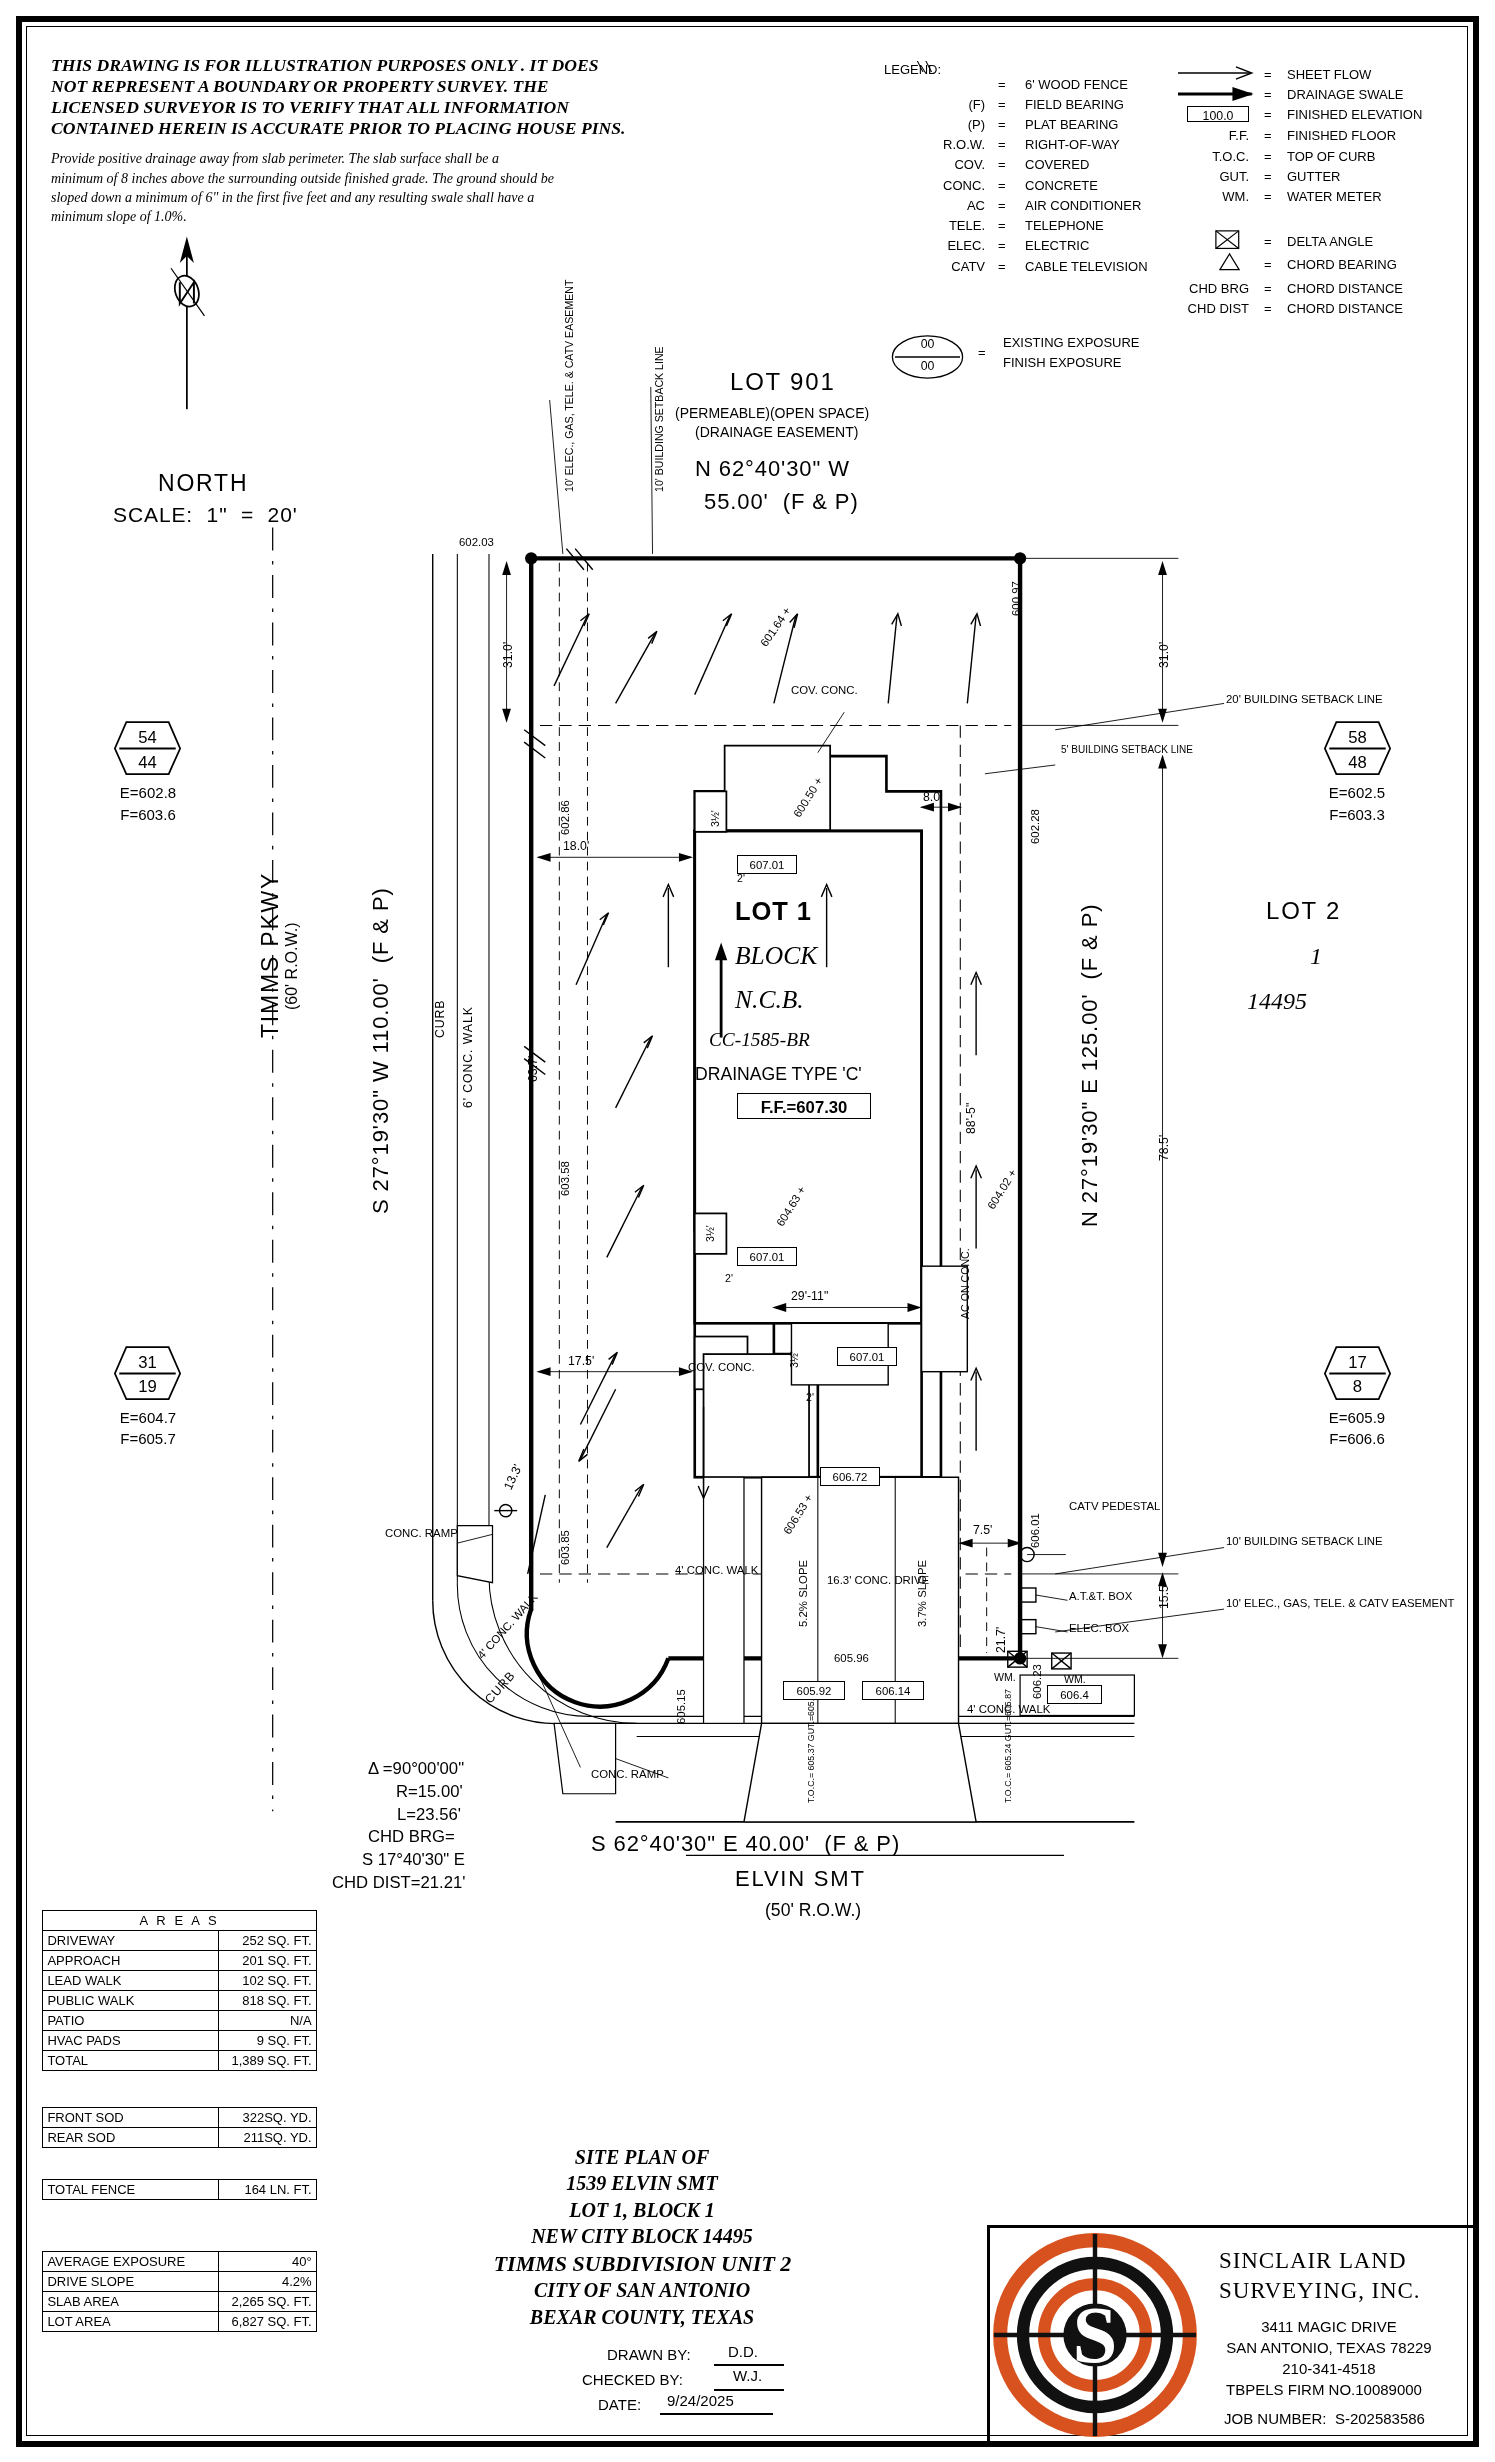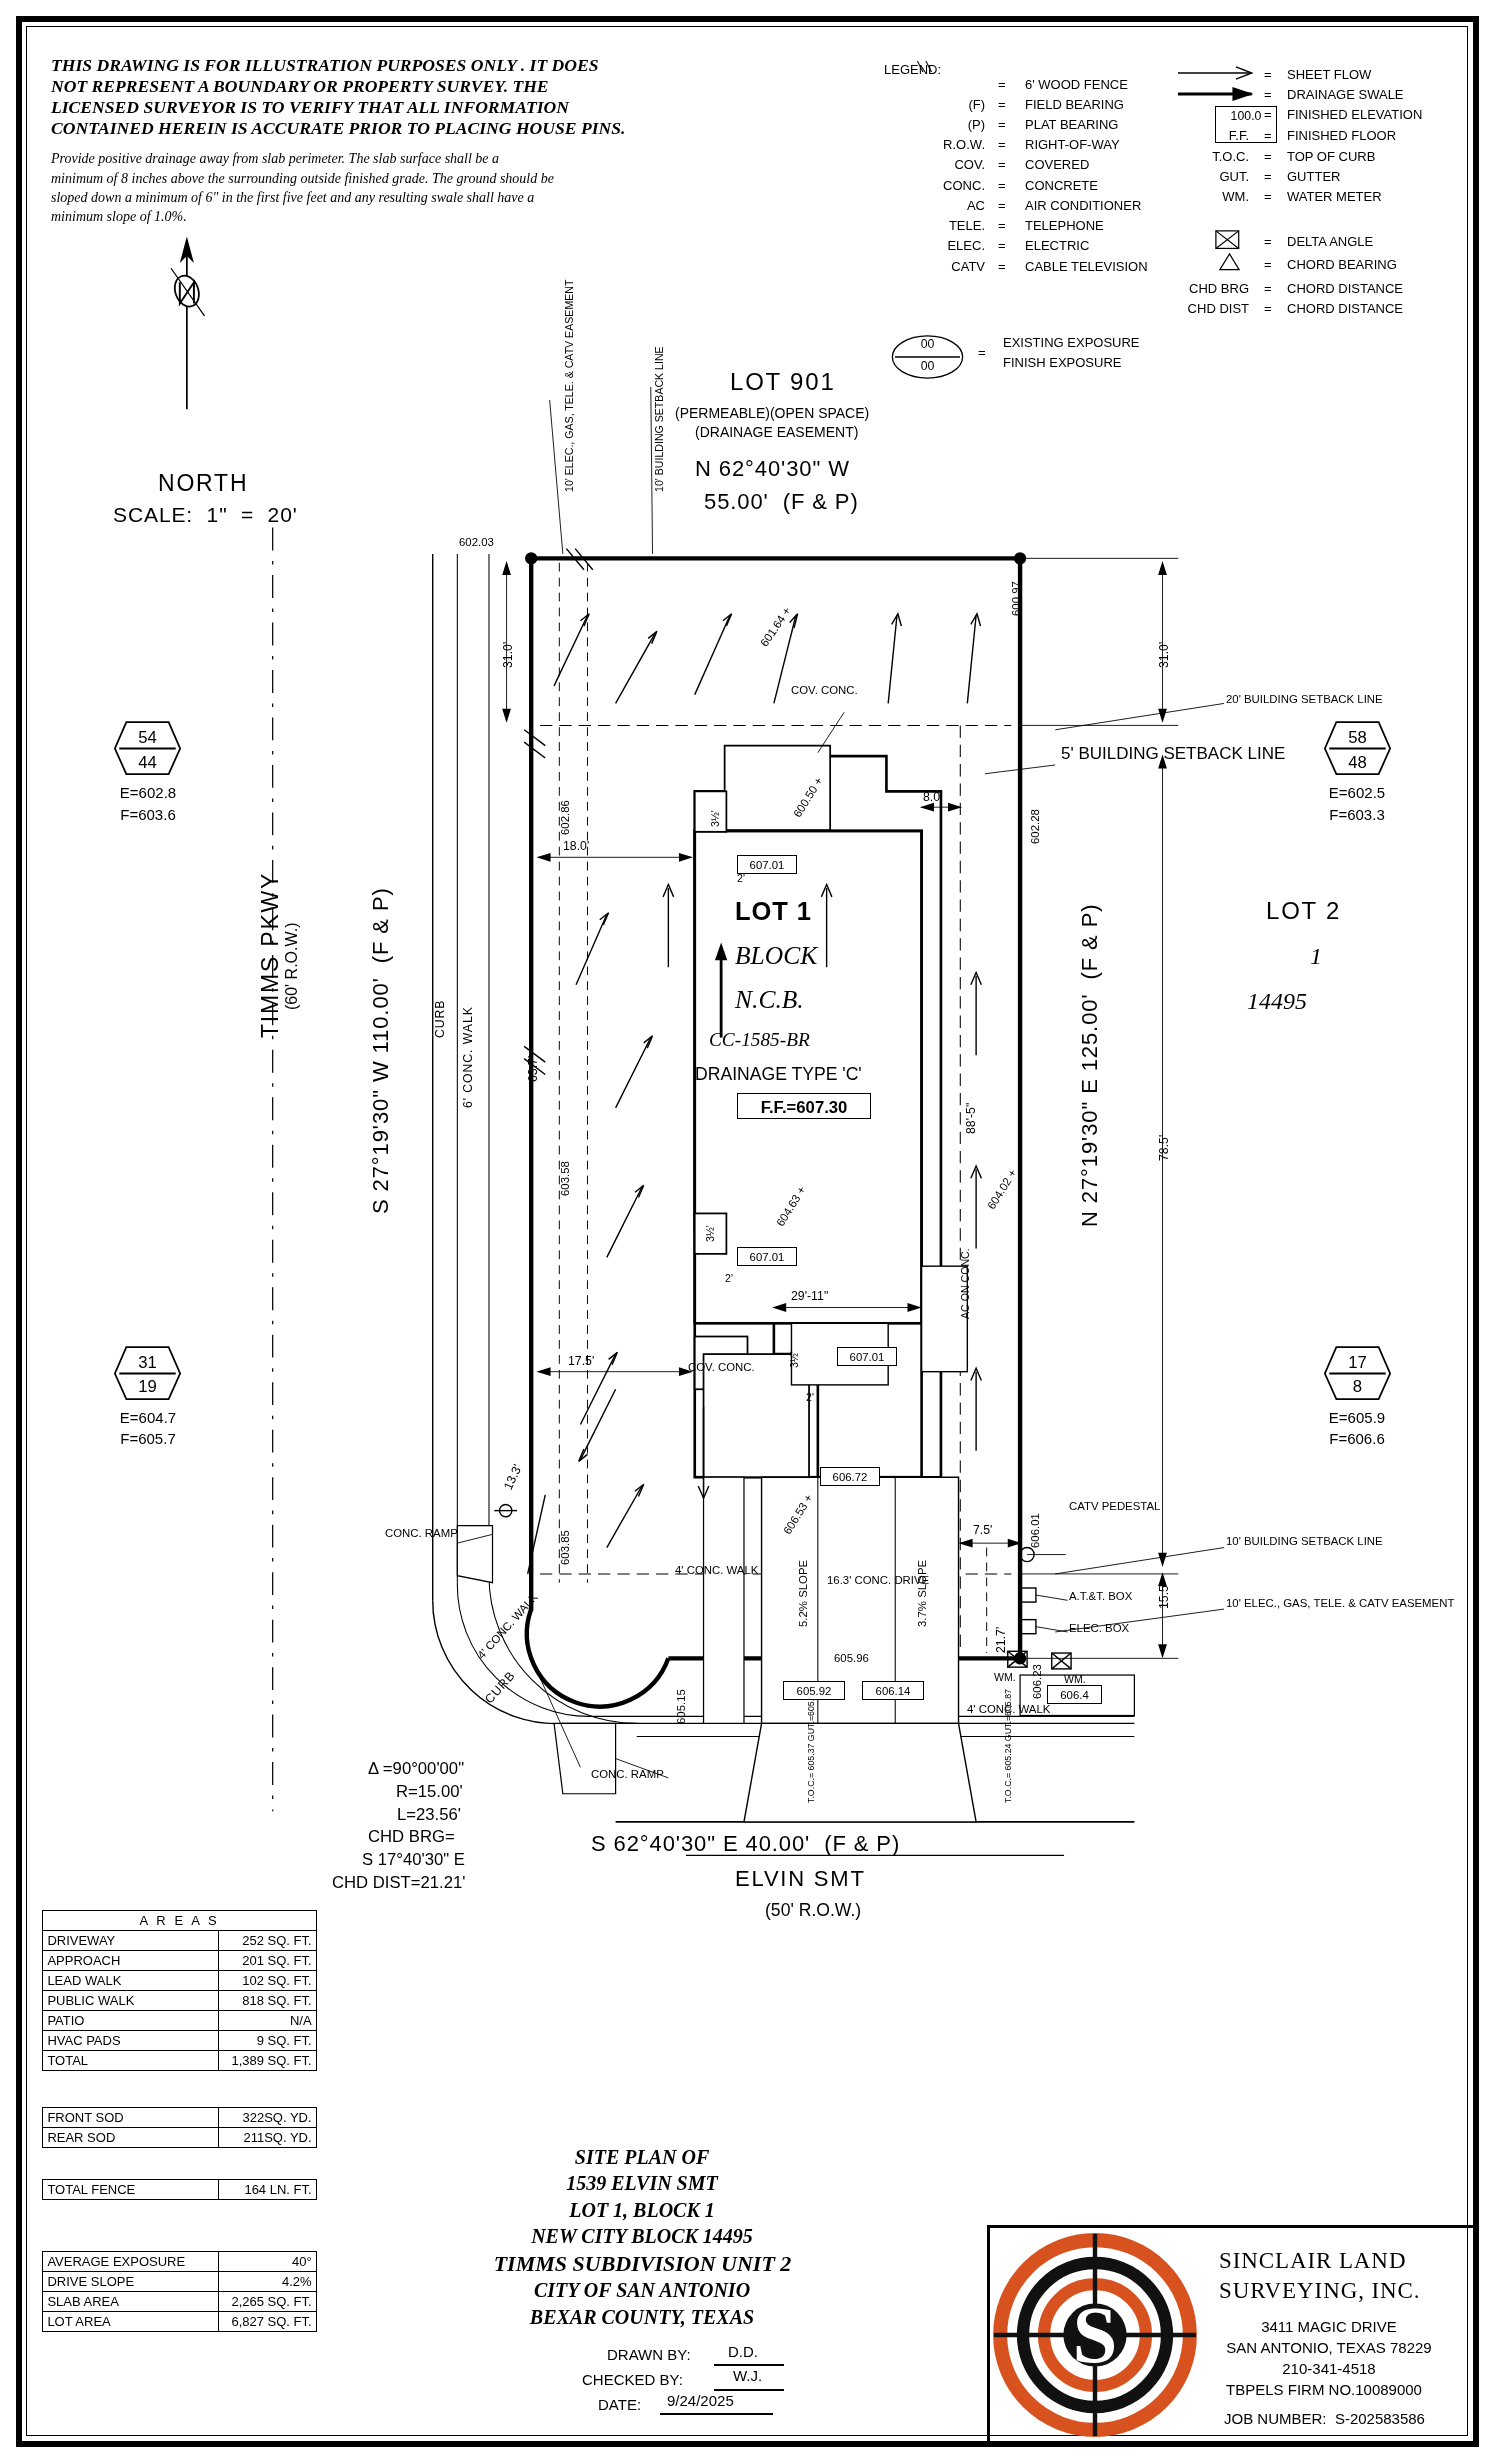--- a/index.html
+++ b/index.html
@@ -89,21 +89,21 @@
     <div class="t" style="left:1003px;top:355px;font-size:13px;">FINISH EXPOSURE</div>
 
     <svg class="abs" style="left:1178px;top:65px;" width="79" height="16" viewBox="0 0 90 18">
       <line x1="0" y1="9" x2="82" y2="9" stroke="#000" stroke-width="1.6"></line>
       <polyline points="66,2 84,9 66,16" fill="none" stroke="#000" stroke-width="1.6"></polyline>
     </svg>
     <svg class="abs" style="left:1178px;top:86px;" width="79" height="16" viewBox="0 0 90 18">
       <line x1="0" y1="9" x2="84" y2="9" stroke="#000" stroke-width="3.4"></line>
       <polygon points="62,1 86,9 62,17" fill="#000"></polygon>
     </svg>
-    <div class="box" style="left:1187px;top:106px;width:62px;height:37px;margin-left:28px;">
+    <div class="box" style="left:1187px;top:106px;width:62px;height:16px;">
       <div class="t" style="left:0;top:1.8px;width:60px;text-align:center;font-size:12.3px;">100.0</div>
     </div>
     <div class="t" style="left:1159px;top:128px;font-size:13px;width:90px;text-align:right;">F.F.</div>
     <div class="t" style="left:1159px;top:149px;font-size:13px;width:90px;text-align:right;">T.O.C.</div>
     <div class="t" style="left:1159px;top:169px;font-size:13px;width:90px;text-align:right;">GUT.</div>
     <div class="t" style="left:1159px;top:189px;font-size:13px;width:90px;text-align:right;">WM.</div>
     <svg class="abs" style="left:1215px;top:230px;" width="24.6" height="19.3" viewBox="0 0 28 22">
       <rect x="1" y="1" width="26" height="20" fill="none" stroke="#000" stroke-width="1.4"></rect>
       <line x1="1" y1="1" x2="27" y2="21" stroke="#000" stroke-width="1.4"></line>
       <line x1="27" y1="1" x2="1" y2="21" stroke="#000" stroke-width="1.4"></line>
@@ -431,21 +431,21 @@
     <div class="t" style="left:396px;top:1782px;font-size:16.7px;">R=15.00'</div>
     <div class="t" style="left:397px;top:1805px;font-size:16.7px;">L=23.56'</div>
     <div class="t" style="left:368px;top:1827px;font-size:16.7px;">CHD BRG=</div>
     <div class="t" style="left:362px;top:1850px;font-size:16.7px;">S 17°40'30" E</div>
     <div class="t" style="left:332px;top:1873px;font-size:16.7px;">CHD DIST=21.21'</div>
 
     <div class="t" style="left:0;top:0;transform:translate(563px,492px) rotate(-90deg);transform-origin:0 0;font-size:10.6px;">10' ELEC., GAS, TELE. &amp; CATV EASEMENT</div>
     <div class="t" style="left:0;top:0;transform:translate(653px,492px) rotate(-90deg);transform-origin:0 0;font-size:10.6px;">10' BUILDING SETBACK LINE</div>
 
     <div class="t ctr" style="left:791px;top:684px;font-size:11.4px;width:62px;">COV. CONC.</div>
-    <div class="t" style="left:1061px;top:744px;font-size:17px;width:97px;">5' BUILDING SETBACK LINE</div>
+    <div class="t" style="left:1061px;top:744px;font-size:10px;width:97px;">5' BUILDING SETBACK LINE</div>
     <div class="t" style="left:1226px;top:693px;font-size:11.4px;width:104px;">20' BUILDING SETBACK LINE</div>
     <div class="t" style="left:1226px;top:1535px;font-size:11.4px;width:106px;">10' BUILDING SETBACK LINE</div>
     <div class="t" style="left:1226px;top:1597px;font-size:11.4px;width:125px;">10' ELEC., GAS, TELE. &amp; CATV EASEMENT</div>
     <div class="t ctr" style="left:688px;top:1361px;font-size:11.4px;width:56px;">COV. CONC.</div>
     <div class="t" style="left:0;top:0;transform:translate(959px,1319px) rotate(-90deg);transform-origin:0 0;font-size:10.6px;">AC ON CONC.</div>
     <div class="t ctr" style="left:385px;top:1527px;font-size:11.4px;width:65px;">CONC. RAMP</div>
     <div class="t ctr" style="left:591px;top:1768px;font-size:11.4px;width:65px;">CONC. RAMP</div>
     <div class="t" style="left:1069px;top:1500px;font-size:11.4px;width:53px;">CATV PEDESTAL</div>
     <div class="t" style="left:1069px;top:1590px;font-size:11.4px;width:53px;">A.T.&amp;T. BOX</div>
     <div class="t" style="left:1069px;top:1622px;font-size:11.4px;width:49px;">ELEC. BOX</div>

